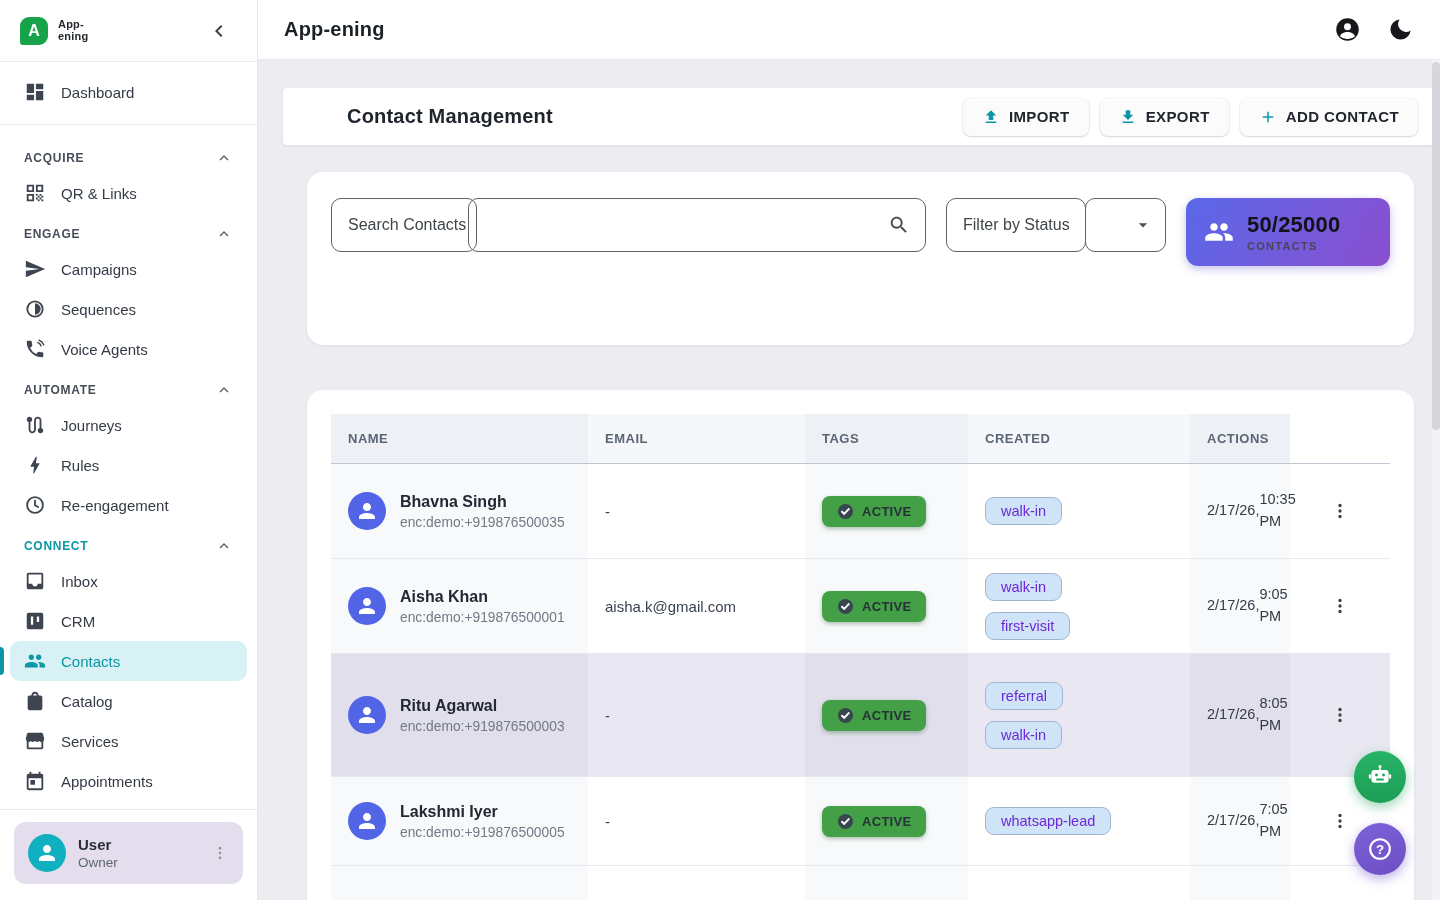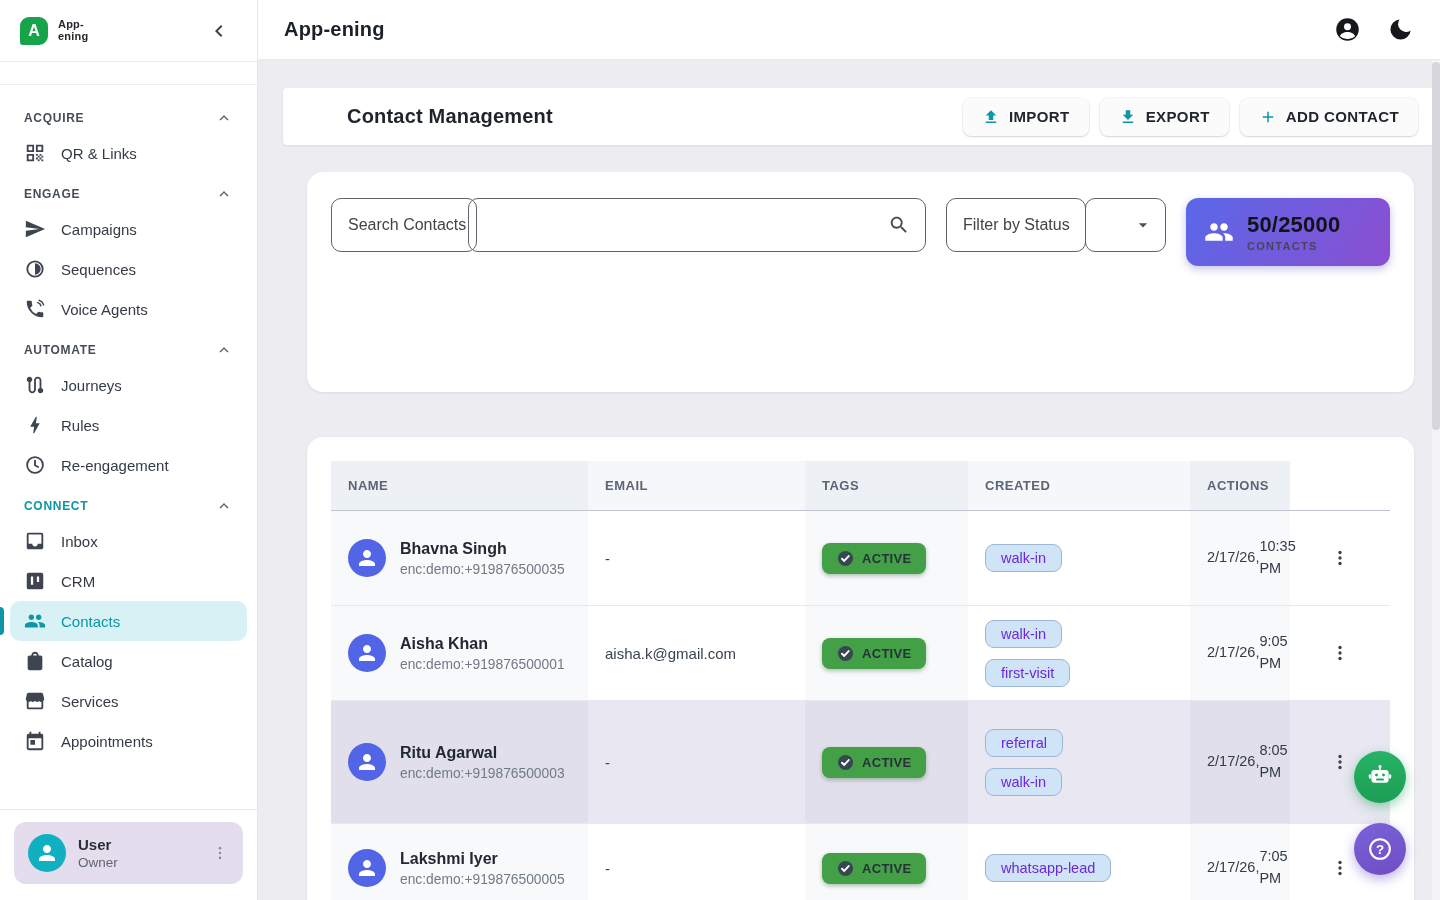--- a/index.html
+++ b/index.html
@@ -62,21 +62,21 @@
     box-shadow:0 1px 3px rgba(20,20,40,.08); display:flex; align-items:center; padding:0 16px 0 64px; }
   .toolbar-title { font-size:20px; font-weight:600; color:#1e242c; letter-spacing:.2px; }
   .toolbar-actions { margin-left:auto; display:flex; gap:11px; }
   .tbtn { display:inline-flex; align-items:center; gap:9px; background:#fbfbfc; border:none;
     border-radius:8px; padding:10px 19px; font-family:inherit; font-size:15px; font-weight:700;
     letter-spacing:.4px; color:#21262e; cursor:pointer;
     box-shadow:0 1px 2px rgba(0,0,0,.14), 0 0 0 1px rgba(0,0,0,.03); }
   .tbtn .bicon { width:18px; height:18px; color:var(--accent-teal,#0d96a5); }
   .tbtn .bicon svg { width:18px; height:18px; display:block; }
 
-  .search-card { background:#fff; border-radius:16px; margin:27px 26px 0 49px; height:220px;
+  .search-card { background:#fff; border-radius:16px; margin:27px 26px 0 49px; height:173px;
     box-shadow:0 1px 3px rgba(20,20,40,.07); padding:26px 24px; display:flex; align-items:flex-start; gap:20px; }
   .field { height:54px; position:relative; display:flex; cursor:pointer; }
   .notch-box { border:1px solid #5f6368; border-radius:10px; height:54px; background:transparent; }
   .rest-box { border:1px solid #5f6368; border-radius:10px; height:54px; flex:1; margin-left:-9px;
     position:relative; }
   .field-label { position:absolute; left:17px; top:50%; transform:translateY(-50%);
     font-size:16px; color:#3f4549; white-space:nowrap; z-index:2; }
   .search-field { width:595px; }
   .search-field .notch-box { width:146px; }
   .status-field { width:220px;gap:8px; }
@@ -158,20 +158,28 @@
         <div>ening</div>
       </div>
       <span class="sb-collapse">
         <svg viewBox="0 0 24 24" fill="currentColor">
             <path d="M15.4 7.4L14 6l-6 6 6 6 1.4-1.4L10.8 12z"></path>
           </svg>
       </span>
     </div>
 
     <nav class="sb-nav">
+      <div class="nav-item">
+        <span class="nav-icon">
+          <svg viewBox="0 0 24 24" fill="currentColor">
+              <path d="M3 13h8V3H3v10zm0 8h8v-6H3v6zm10 0h8V11h-8v10zm0-18v6h8V3h-8z"></path>
+            </svg>
+        </span>
+        <span class="nav-label">Dashboard</span>
+      </div>
       <div class="nav-divider"></div>
 
       <div class="nav-section">
         <span class="section-label">ACQUIRE</span>
         <span class="section-chevron">
           <svg viewBox="0 0 24 24" fill="currentColor">
               <path d="M7.4 15.4L12 10.8l4.6 4.6L18 14l-6-6-6 6z"></path>
             </svg>
         </span>
       </div>

